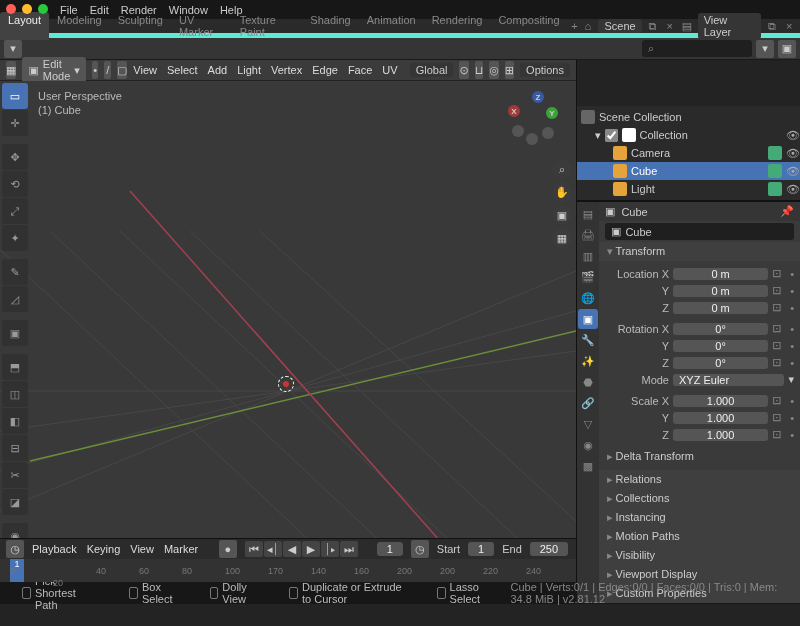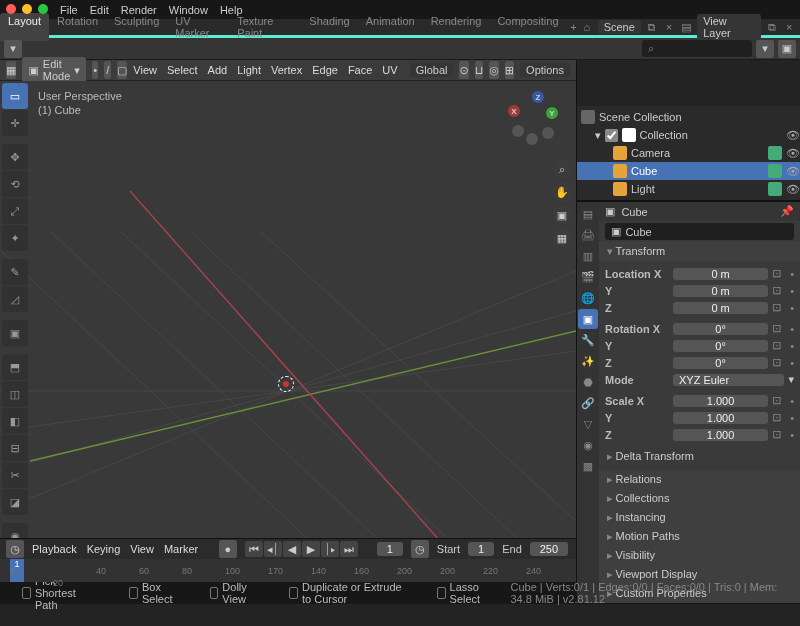--- a/index.html
+++ b/index.html
@@ -4,21 +4,21 @@
 <style>
 * { margin: 0; padding: 0; box-sizing: border-box; font-family: -apple-system, "Segoe UI", sans-serif; font-size: 11px; }
 body { width: 800px; height: 626px; background: #232323; color: #ccc; overflow: hidden; position: relative; }
 .traffic { position: absolute; top: 4px; left: 6px; display: flex; gap: 6px; z-index: 100; }
 .traffic span { width: 10px; height: 10px; border-radius: 50%; }
 .tl-red{background:#ff5f56;} .tl-yel{background:#ffbd2e;} .tl-grn{background:#27c93f;}
 
 .topbar { height: 19px; background: #171717; display: flex; align-items: center; padding-left: 60px; gap: 12px; }
 .menu-item { color: #ccc; cursor: pointer; }
 
-.workspaces { height: 19px; background: #2a2a2a; display: flex; align-items: center; border-bottom: 3px solid #5eead4; }
+.workspaces { height: 19px; background: #2a2a2a; display: flex; align-items: center; border-bottom: 5px solid #5eead4; }
 .ws-tab { padding: 2px 8px; color: #888; cursor: pointer; }
 .ws-tab.active { background: #424242; color: #eee; border-radius: 3px 3px 0 0; }
 .ws-right { margin-left: auto; display: flex; align-items: center; gap: 4px; padding-right: 4px; }
 .pill { background: #353535; padding: 1px 6px; border-radius: 3px; color: #ccc; }
 .mini-icon { width: 14px; height: 14px; display: inline-flex; align-items: center; justify-content: center; color: #888; }
 
 .headerbar { height: 22px; background: #353535; display: flex; align-items: center; border-bottom: 1px solid #1a1a1a; padding: 0 4px; gap: 4px; }
 .hdr-group { display: flex; gap: 2px; align-items: center; }
 .iconbtn { width: 18px; height: 18px; background: #555; border-radius: 2px; display: flex; align-items: center; justify-content: center; color: #ccc; cursor: pointer; }
 .hdr-spacer { flex: 1; }
@@ -65,21 +65,21 @@
 .ptab { width:20px; height:20px; background:#333; border-radius:3px; display:flex;align-items:center;justify-content:center;cursor:pointer;color:#888;}
 .ptab.active{background:#4772b3;color:#fff;}
 .props-body { flex:1; background:#3a3a3a; overflow:hidden; }
 .crumb { padding:3px 6px; background:#353535; display:flex; align-items:center; gap:6px;}
 .namefield { background:#1f1f1f; padding:2px 6px; border-radius:3px; margin:2px 6px; display:flex; align-items:center; gap:4px;}
 .panelhead { padding:3px 8px; background:#3f3f3f; cursor:pointer;}
 .panelhead::before{content:"▸ "; color:#888;}
 .panelhead.open::before{content:"▾ ";}
 .xform { padding:4px 6px;}
 .xrow { display:flex; align-items:center; height:17px; gap:4px;}
-.xlbl { width:64px; text-align:left; color:#bbb;font-weight:bold;}
+.xlbl { width:64px; text-align:right; color:#bbb;}
 .xval { flex:1; background:#555; border-radius:3px; text-align:center; color:#eee;}
 .lockbtn { width:14px; color:#888;}
 
 .footer { height: 22px; background:#171717; display:flex; align-items:center; gap:18px; padding:0 8px;}
 .hint { display:flex; align-items:center; gap:4px; color:#bbb;margin-left:14px;}
 .hinticon { width:12px;height:12px;border:1px solid #777;border-radius:2px;display:inline-block;}
 .stats { margin-left:auto; color:#888;}
 
 svg { display:block; }
 </style>
@@ -96,21 +96,21 @@
     <span class="menu-item">File</span>
     <span class="menu-item">Edit</span>
     <span class="menu-item">Render</span>
     <span class="menu-item">Window</span>
     <span class="menu-item">Help</span>
   </div>
 
 <div class="workspaces">
  <div id="ws-tabs" style="display:flex;">
       <span class="ws-tab active">Layout</span>
-      <span class="ws-tab">Rotation</span>
+      <span class="ws-tab">Modeling</span>
       <span class="ws-tab">Sculpting</span>
       <span class="ws-tab">UV Marker</span>
       <span class="ws-tab">Texture Paint</span>
       <span class="ws-tab">Shading</span>
       <span class="ws-tab">Animation</span>
       <span class="ws-tab">Rendering</span>
       <span class="ws-tab">Compositing</span>
     </div>
  <span class="mini-icon">+</span>
  <div class="ws-right">

